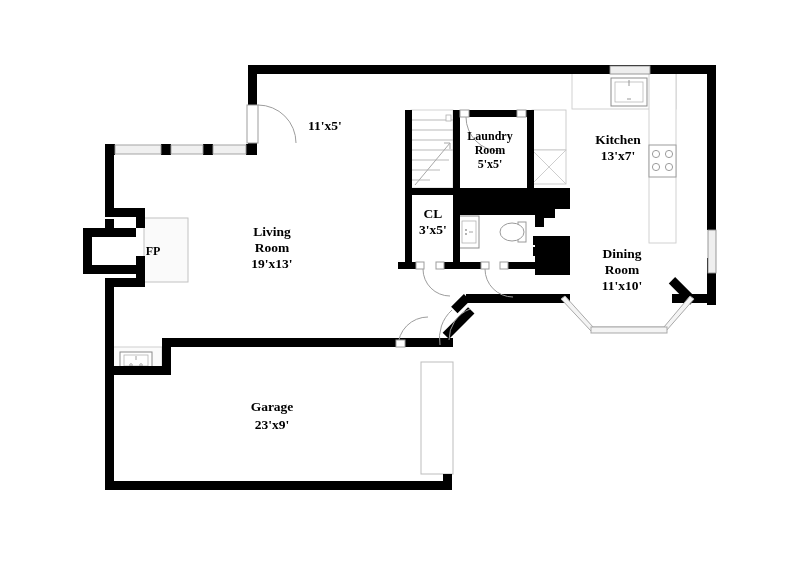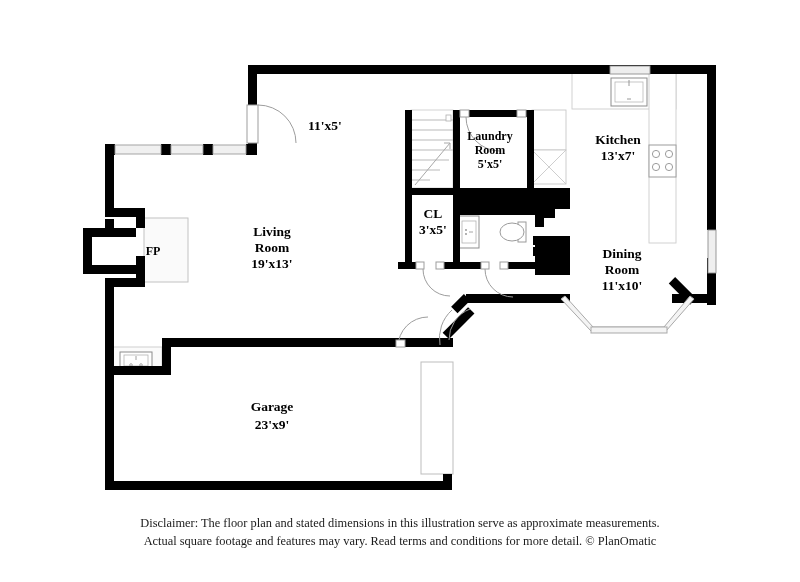--- a/index.html
+++ b/index.html
@@ -283,18 +283,14 @@
       <text class="roomlabel" x="622" y="290">11'x10'</text>
 
       <text class="roomlabel" x="272" y="411">Garage</text>
       <text class="roomlabel" x="272" y="429">23'x9'</text>
 
       <text class="roomlabel small" x="153" y="255">FP</text>
     </g>
 
   </svg>
 
-  <div class="disclaimer">
-    <div>Disclaimer: The floor plan and stated dimensions in this illustration serve as approximate measurements.</div>
-    <div>Actual square footage and features may vary. Read terms and conditions for more detail. © PlanOmatic</div>
-  </div>
 
 </div>
 
 </body></html>

